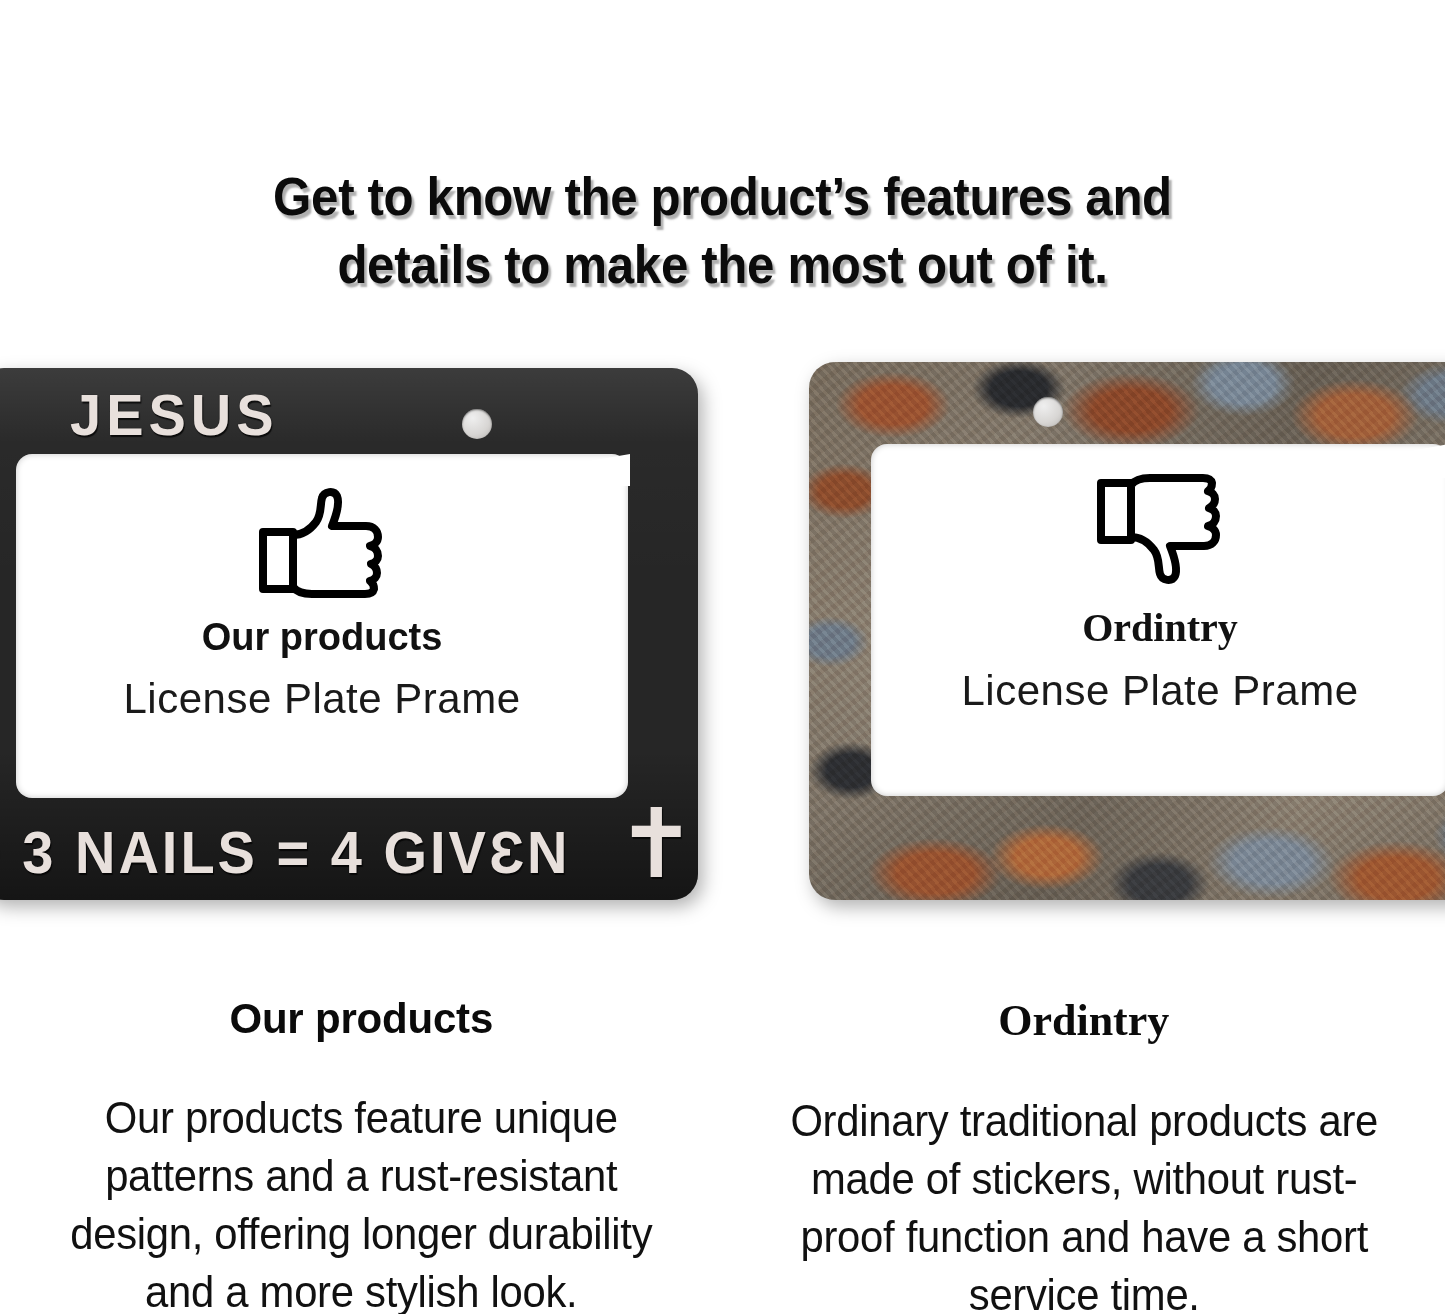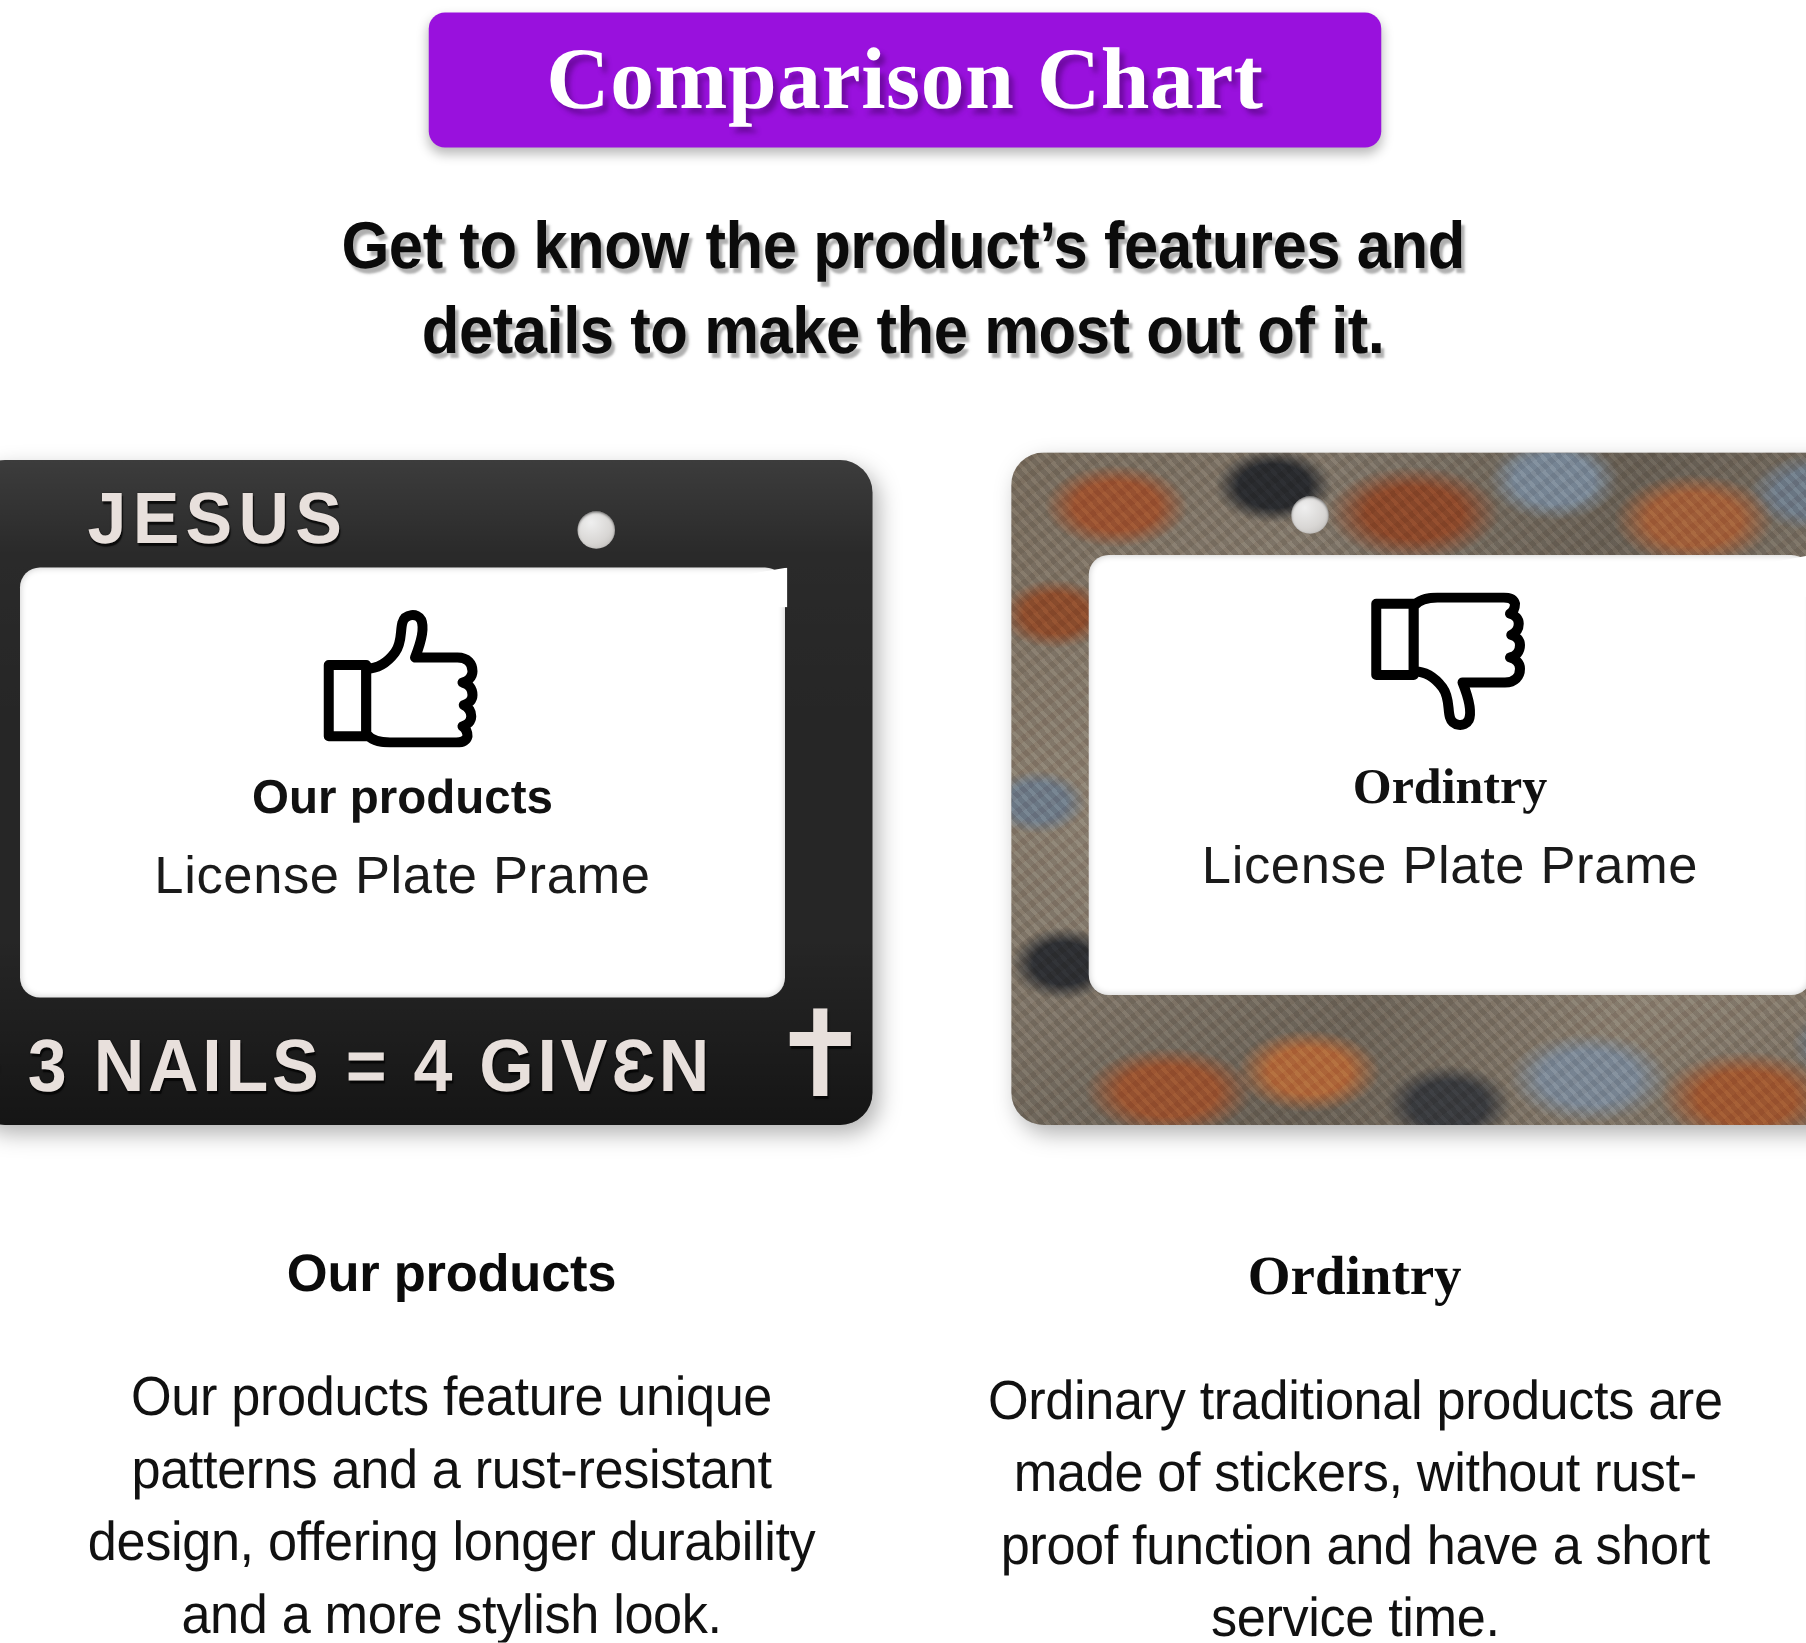--- a/index.html
+++ b/index.html
@@ -222,23 +222,20 @@
     letter-spacing:-0.3px;
     transform:scaleX(0.95);
     transform-origin:center top;
   }
 </style>
 </head>
 <body>
 
 <div id="page">
 
-  <div class="banner">
-    <span class="banner-title">Comparison Chart</span>
-  </div>
 
   <div class="subtitle">
     <span class="line">Get to know the product’s features and</span>
     <span class="line">details to make the most out of it.</span>
   </div>
 
   <div class="frames">
 
     <div class="plate" style="left:-38px; top:368px; width:720px; height:532px;">
 

